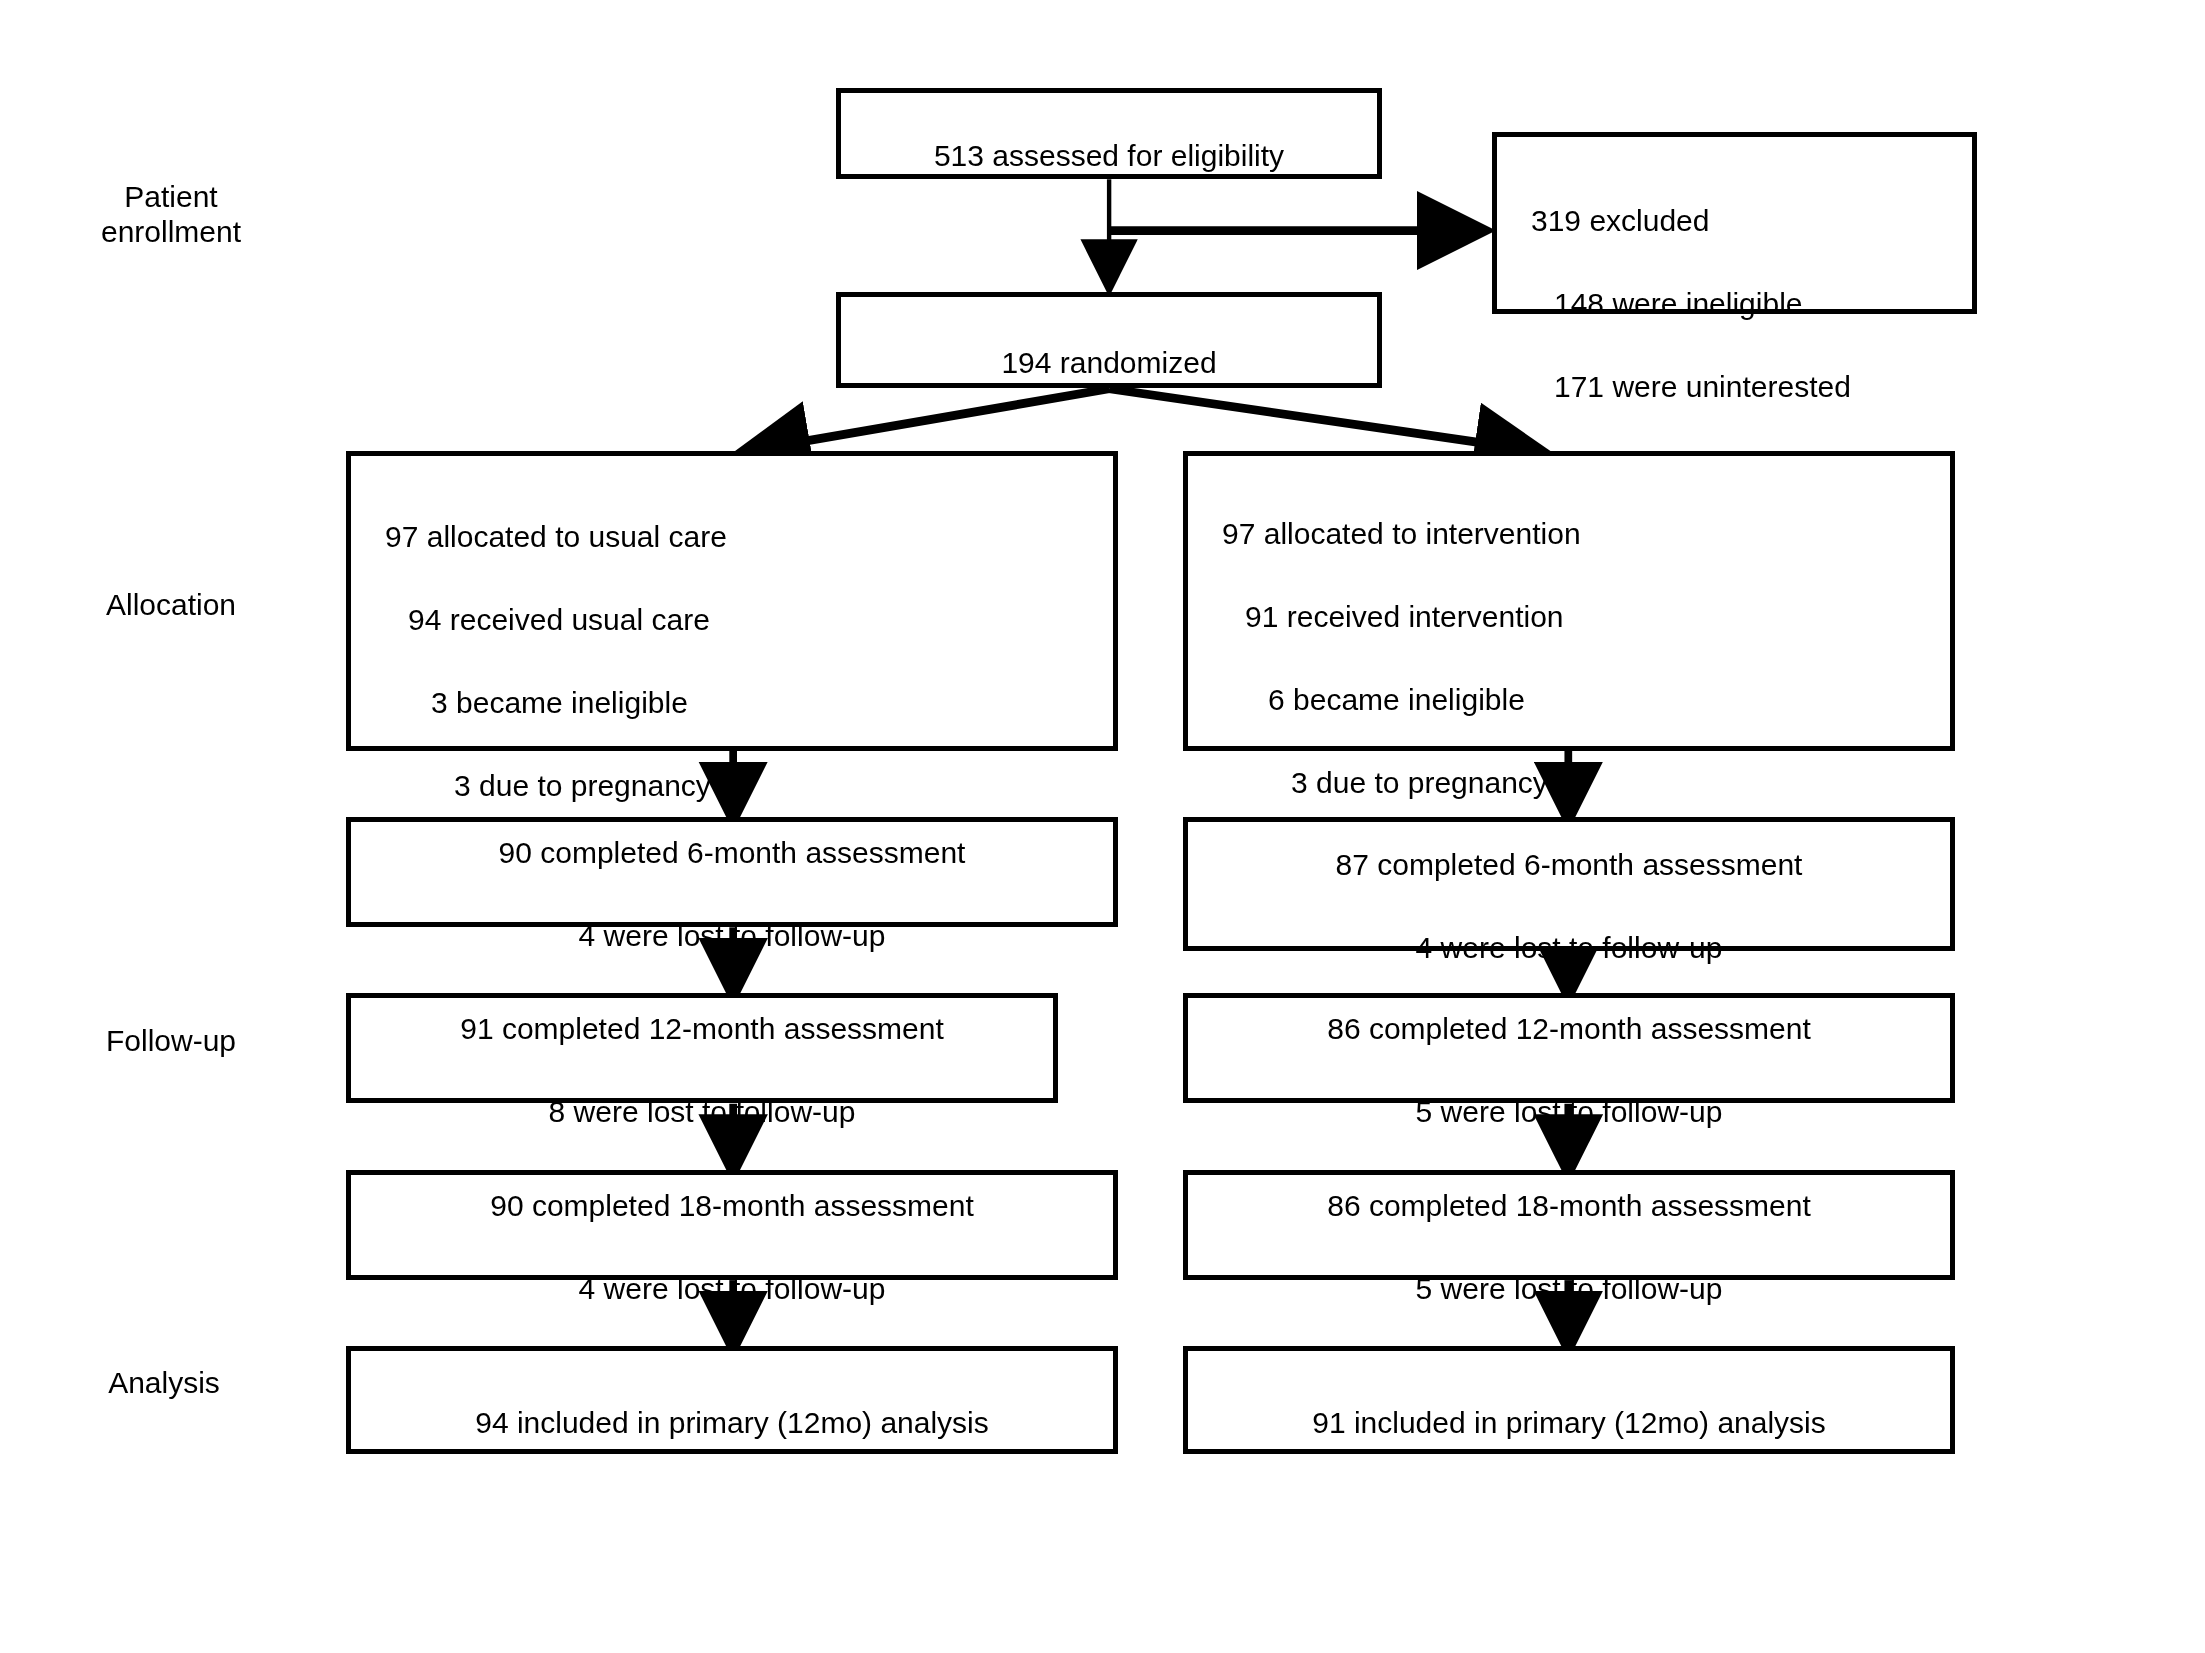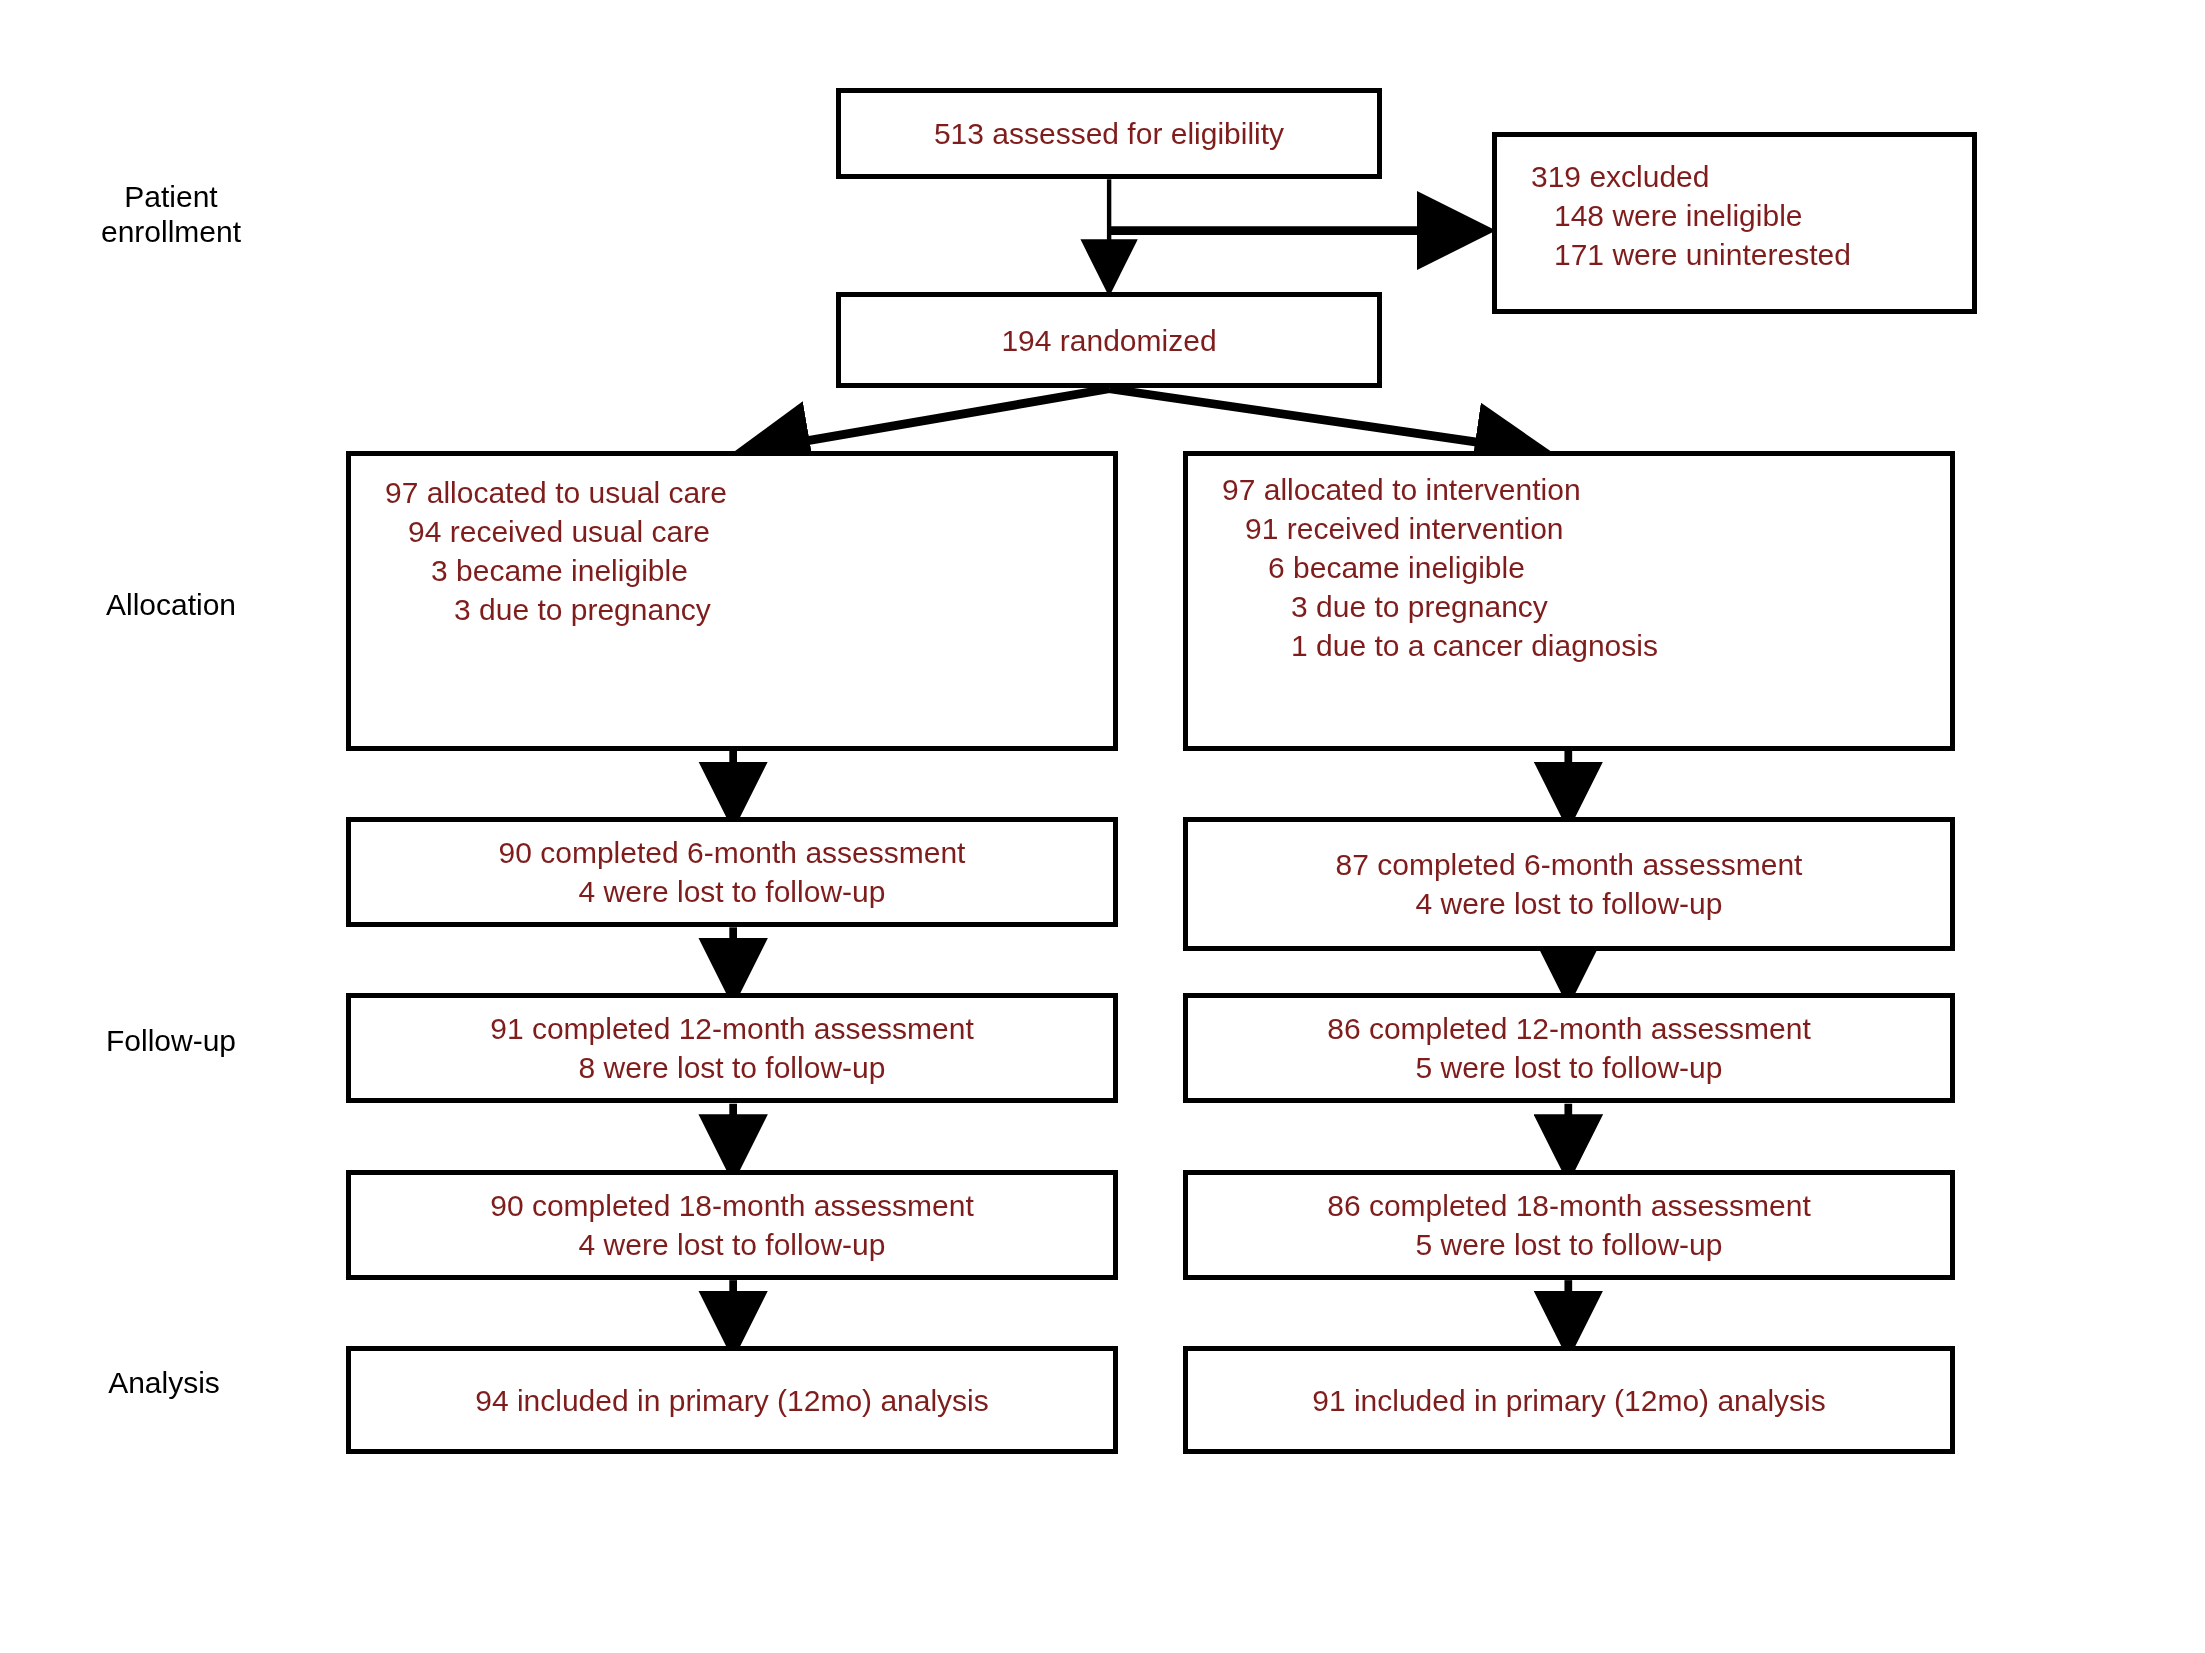--- a/index.html
+++ b/index.html
@@ -46,21 +46,22 @@
 
   .box-lines {
     display: block;
     width: 100%;
   }
   .box-line {
     display: block;
     font-size: 30px;
     line-height: 1.30;
     white-space: nowrap;
-    color: #7f1d1d;
+    color: #000000;
+    margin-top: 44px;
   }
   
   .ind0 { padding-left: 0; }
   .ind1 { padding-left: 23px; }
   .ind2 { padding-left: 46px; }
   .ind3 { padding-left: 69px; }
 
   .align-left   { text-align: left; }
   .align-center { text-align: center; }
 
@@ -157,21 +158,21 @@
     </div>
   </div>
 
   <div class="box center-v" style="left:346px; top:817px; width:772px; height:110px;">
     <div class="box-lines">
       <span class="box-line ind0 align-center">90 completed 6-month assessment</span>
       <span class="box-line ind0 align-center">4 were lost to follow-up</span>
     </div>
   </div>
 
-  <div class="box center-v" style="left:346px; top:993px; width:772px; height:110px;">
+  <div class="box center-v" style="left:346px; top:993px; width:712px; height:110px;">
     <div class="box-lines">
       <span class="box-line ind0 align-center">91 completed 12-month assessment</span>
       <span class="box-line ind0 align-center">8 were lost to follow-up</span>
     </div>
   </div>
 
   <div class="box center-v" style="left:346px; top:1170px; width:772px; height:110px;">
     <div class="box-lines">
       <span class="box-line ind0 align-center">90 completed 18-month assessment</span>
       <span class="box-line ind0 align-center">4 were lost to follow-up</span>

